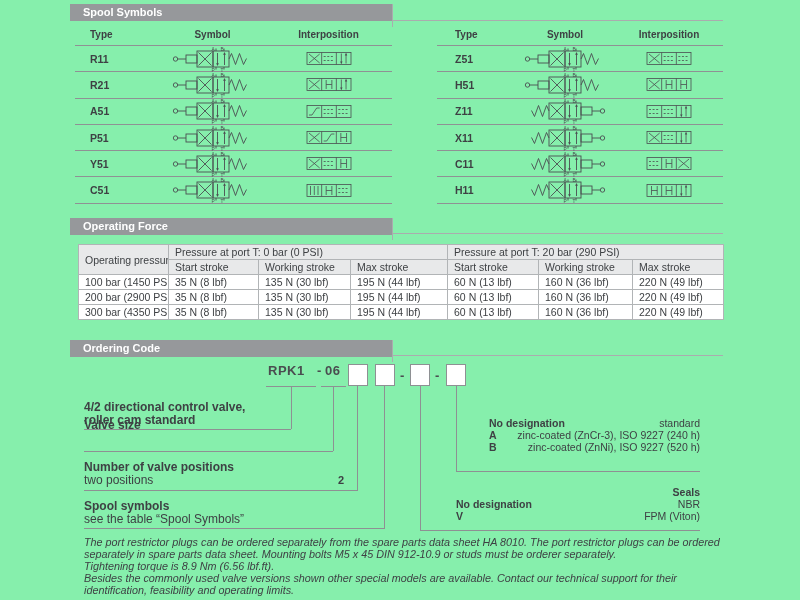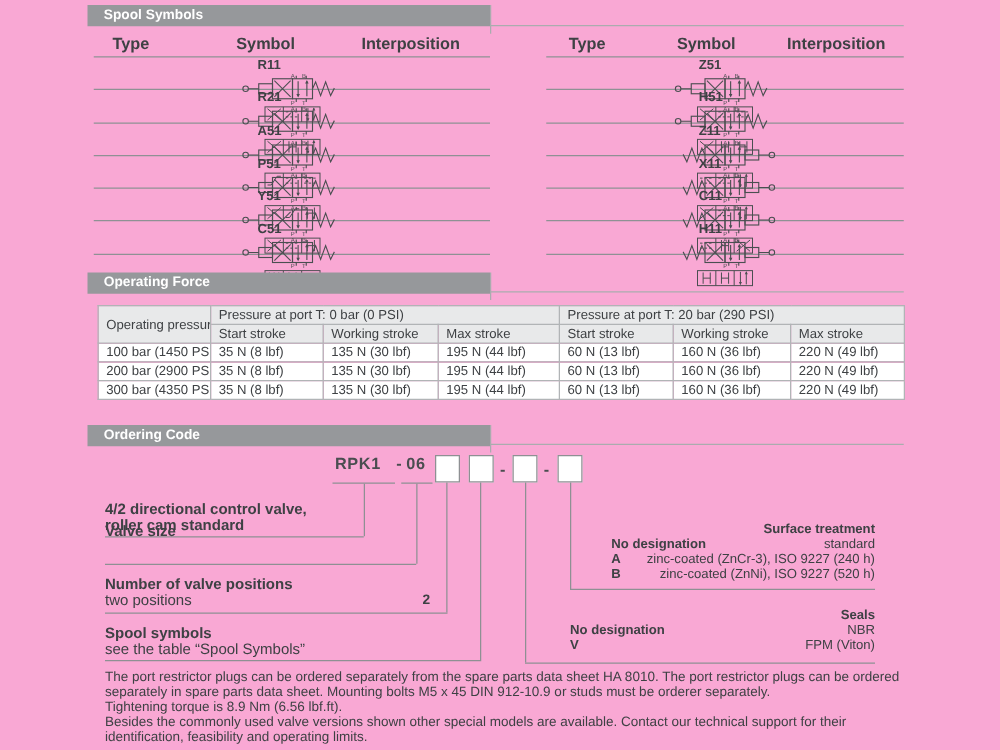--- a/index.html
+++ b/index.html
@@ -1,30 +1,30 @@
 <!DOCTYPE html>
 <html><head>
 <meta charset="utf-8">
 <style>
   html,body{margin:0;padding:0;background:#fff;}
-  #page{position:relative;width:800px;height:600px;background:#f9a8d4;
+  #page{position:relative;width:800px;height:600px;background:#86efac;
         font-family:"Liberation Sans",sans-serif;color:#3e4144;overflow:hidden;}
 
   
   .secbar{position:absolute;left:70px;width:322px;height:17px;background:#96989b;
           color:#fff;font-size:11px;font-weight:bold;line-height:17px;padding-left:13px;
           box-sizing:border-box;}
   .secrule{position:absolute;left:392px;width:331px;height:1px;background:#aaacae;}
   .sectick{position:absolute;left:392px;width:1px;background:#aaacae;}
 
   
   .spool-table{position:absolute;font-size:10.5px;}
   .srow{display:flex;align-items:center;border-bottom:1px solid #8f9194;box-sizing:border-box;}
-  .srow.head{height:22px;font-weight:bold;font-size:13px;}
-  .srow.body{height:26.3px;flex-direction:column;}
+  .srow.head{height:22px;font-weight:bold;font-size:10px;}
+  .srow.body{height:26.3px;}
   .c-type{box-sizing:border-box;font-weight:bold;}
   .tleft .c-type{padding-left:15px;width:85px;}
   .tleft .c-sym{width:105px;display:flex;justify-content:center;}
   .tleft .c-int{width:127px;display:flex;justify-content:center;}
   .tright .c-type{padding-left:18px;width:78px;}
   .tright .c-sym{width:100px;display:flex;justify-content:center;}
   .tright .c-int{width:108px;display:flex;justify-content:center;}
   .c-sym,.c-int{text-align:center;}
   .srow.head .c-sym,.srow.head .c-int{display:block;text-align:center;}
 
@@ -53,21 +53,21 @@
   .olabel .b{font-weight:bold;}
   .oval{position:absolute;font-size:11px;font-weight:bold;}
   .rblock{position:absolute;font-size:10.5px;line-height:12px;}
   .rblock .ttl{font-weight:bold;text-align:right;}
   .rrow{display:flex;justify-content:space-between;margin-left:31px;}
   .rrow .code{font-weight:bold;}
   .rrow .desc{text-align:right;}
 
   
   .notes{position:absolute;left:84px;top:536px;width:641px;font-size:10.8px;line-height:12px;}
-  .notes div{margin:0;}
+  .notes div{margin:0;font-style:italic;}
 </style>
 </head>
 <body>
 
 <div id="page">
 
   <div class="secbar" style="top:4px;">Spool Symbols</div>
   <div class="secrule" style="top:20px;"></div>
   <div class="sectick" style="top:4px;height:23px;"></div>
 
@@ -690,21 +690,20 @@
   <div class="oval" style="left:338px;top:474px;">2</div>
   <div class="uline" style="left:84px;top:490px;width:274px;"></div>
 
   <div class="olabel" style="left:84px;top:500px;">
     <div class="b">Spool symbols</div>
     <div>see the table “Spool Symbols”</div>
   </div>
   <div class="uline" style="left:84px;top:528px;width:301px;"></div>
 
   <div class="rblock" style="left:458px;top:417px;width:242px;" id="surface-block">
-    <div class="ttl">Surface treatment</div>
   <div class="rrow">
         <span class="code">No designation</span>
         <span class="desc">standard</span>
       </div>
       <div class="rrow">
         <span class="code">A</span>
         <span class="desc">zinc-coated (ZnCr-3), ISO 9227 (240 h)</span>
       </div>
       <div class="rrow">
         <span class="code">B</span>

